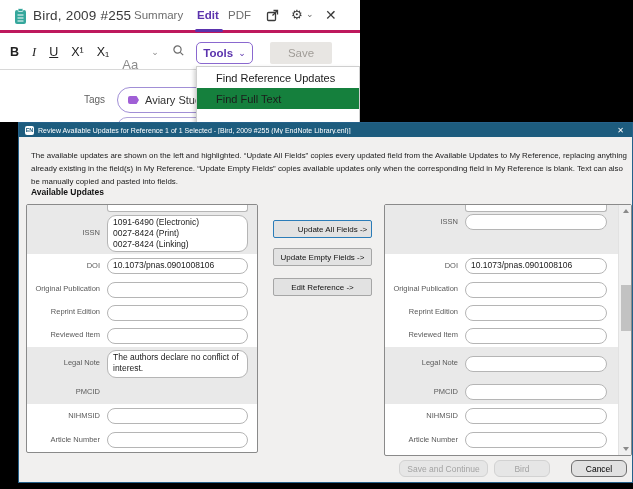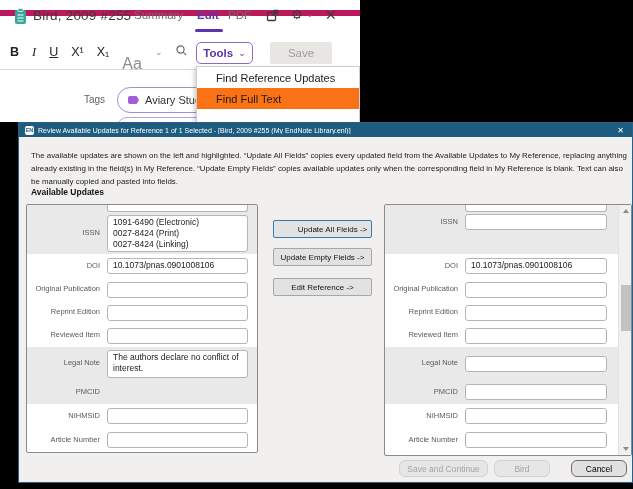--- a/index.html
+++ b/index.html
@@ -1,75 +1,75 @@
 <!DOCTYPE html>
 <html><head>
 <meta charset="utf-8">
 <style>
   * { margin:0; padding:0; box-sizing:border-box; font-family:"Liberation Sans", sans-serif; }
   html,body { width:633px; height:489px; background:#000; overflow:hidden; position:relative; }
 
   
   .appwin { position:absolute; left:0; top:0; width:360px; height:122px; background:#fff; z-index:1; }
-  .titlerow { position:absolute; left:0; top:0; width:100%; height:16px; border-bottom:6px solid #be185d; }
+  .titlerow { position:absolute; left:0; top:0; width:100%; height:33px; border-bottom:3px solid #be185d; }
   .clip-icon { position:absolute; left:14px; top:8px; }
   .win-title { position:absolute; left:33px; top:8px; font-size:13.5px; color:#3a3a3a; font-weight:500; letter-spacing:.2px; }
   .tab { position:absolute; top:9px; font-size:11.5px; color:#6d6d6d; cursor:default; }
   .tab-summary { left:134px; }
   .tab-edit { left:197px; color:#5b33ad; font-weight:bold;text-align:right; }
   .tab-pdf { left:228px; }
   .edit-underline { position:absolute; left:195px; top:29px; width:28px; height:2.5px; background:#5b33ad; border-radius:2px; }
   .t-icon { position:absolute; top:8px; color:#3a3a3a; }
   .icon-ext { left:266px; }
   .icon-gear { left:291px; font-family:"DejaVu Sans", sans-serif; font-size:13px; top:7px; }
   .icon-gear-chev { left:306px; top:9px; font-size:9px; color:#6d6d6d; }
   .icon-close-win { left:325px; font-size:14px; top:7px; }
 
   .toolbar { position:absolute; left:10px; top:42px; display:flex; gap:13px; align-items:center; height:20px; }
   .tb { font-size:12.5px; color:#222; }
   .tb-b { font-weight:bold; }
   .tb-i { font-style:italic; font-family:"Liberation Serif", serif; }
   .tb-u { text-decoration:underline; }
-  .tb-aa { color:#8c8c8c; font-size:16px;margin-top:24px; }
+  .tb-aa { color:#8c8c8c; font-size:13px;margin-top:24px; }
   .tb-chev { color:#8c8c8c; font-size:9px; }
   .toolbar-divider { position:absolute; left:0; top:69px; width:360px; height:1px; background:#d8d8d8; }
 
   .tools-btn { position:absolute; left:196px; top:42px; width:57px; height:22px; background:#fff; border:1.5px solid #8a68cf; border-radius:5px; color:#5b33ad; font-weight:bold; font-size:11.5px; display:flex; align-items:center; justify-content:center; gap:5px; }
   .tools-btn .chev { font-size:9px; font-weight:normal; }
   .save-btn { position:absolute; left:270px; top:42px; width:62px; height:22px; background:#e8e6e3; border:none; border-radius:2px; color:#a09c97; font-size:11.5px; display:flex; align-items:center; justify-content:center; }
 
   .tags-label { position:absolute; left:84px; top:94px; font-size:10px; color:#5f5f5f; }
   .tag-pill { position:absolute; left:117px; top:87px; width:92px; height:26px; background:#fff; border:1px solid #a18fd6; border-radius:13px; display:flex; align-items:center; padding-left:10px; gap:6px; z-index:2; }
   .tag-flag { width:11px; height:8px; background:#a05fd6; border-radius:2px; clip-path:polygon(0 0,78% 0,100% 50%,78% 100%,0 100%); }
   .tag-text { font-size:11px; color:#333; white-space:nowrap; overflow:hidden; }
   .tag-pill2 { position:absolute; left:117px; top:117px; width:92px; height:20px; background:#fff; border:1px solid #b0a3da; border-radius:10px; z-index:2; }
 
   .menu { position:absolute; left:196px; top:66px; width:164px; height:64px; background:#fff; border:1px solid #cfcfcf; box-shadow:-2px 2px 4px rgba(0,0,0,.18); z-index:4; }
   .menu-item { height:21px; display:flex; align-items:center; padding-left:19px; font-size:11px; color:#1c1c1c;text-align:right; }
-  .menu-item.hl { background:#f97316; }
+  .menu-item.hl { background:#15803d; }
 
   
   .dialog { position:absolute; left:18px; top:122px; width:615px; height:361px; background:#f1f0ef; border:1px solid #25618a; z-index:10; }
   .dlg-titlebar { position:absolute; left:0; top:0; width:100%; height:14px; background:#1d5c7e; display:flex; align-items:center; padding:0 6px; gap:4px; }
   .dlg-logo { width:9px; height:9px; background:#fff; border-radius:2px; color:#1d5c7e; font-size:5.5px; font-weight:bold; display:flex; align-items:center; justify-content:center; flex:none; }
   .dlg-title { color:#fff; font-size:7px; white-space:nowrap; overflow:hidden; flex:1; }
   .dlg-close { color:#fff; font-size:8px; flex:none; padding-right:2px; }
   .dlg-desc { position:absolute; left:12px; top:26px; width:596px; font-size:7.9px; line-height:13px; color:#1a1a1a; }
   .sec-header { position:absolute; top:64px; font-size:8.5px; font-weight:bold; color:#111; }
   .sec-left { left:12px; }
   .sec-right { left:367px;margin-top:24px; }
 
   .panel { position:absolute; top:81px; background:#fff; border:1px solid #8a8a8a; border-radius:2px; overflow:hidden; }
   .panel.left { left:7px; width:232px; height:249px; }
   .panel.right { left:365px; width:248px; height:252px; }
   .frow { display:flex; align-items:center; }
   .frow.hl { background:#e9e9e9; }
   .h8{height:8px} .h41{height:41px} .h24{height:24px} .h23{height:23px} .h33{height:33px}
   .flabel { width:80px; text-align:right; padding-right:7px; color:#5a5a5a; font-size:7.5px; flex:none; line-height:8.5px; }
-  .fval { flex:1; margin-right:9px; border:1px solid #b5b5b5; border-radius:3px; background:#fff; font-size:8.5px; line-height:11px; padding:1px 5px; height:16px; white-space:pre-line; overflow:hidden; color:#1a1a1a; }
+  .fval { flex:1; margin-right:9px; border:1px solid #b5b5b5; border-radius:9px; background:#fff; font-size:8.5px; line-height:11px; padding:1px 5px; height:16px; white-space:pre-line; overflow:hidden; color:#1a1a1a; }
   .right .fval { margin-right:24px; }
   .tall .fval { height:37px; }
   .mid .fval { height:28px; }
   .topalign { align-items:flex-start; }
   .topalign .fval { margin-top:1px; }
   .frow .sliver { height:7px; border-top:none; border-radius:0 0 3px 3px; align-self:flex-start; }
 
   .scrollbar { position:absolute; right:0; top:0; width:13px; height:100%; background:#f0f0f0; border-left:1px solid #e2e2e2; z-index:3; }
   .sb-btn { position:absolute; left:0; width:13px; height:12px; display:flex; align-items:center; justify-content:center; }
   .sb-btn.up { top:0; } .sb-btn.down { bottom:0; }

